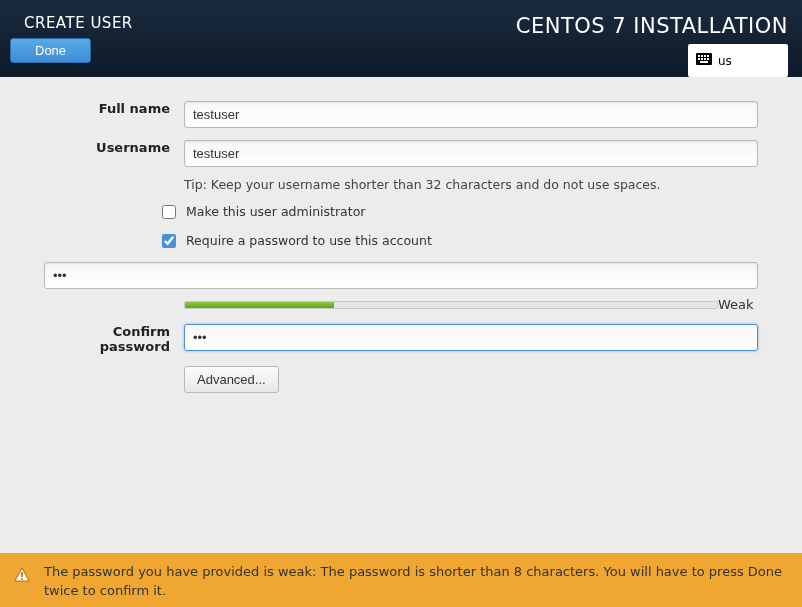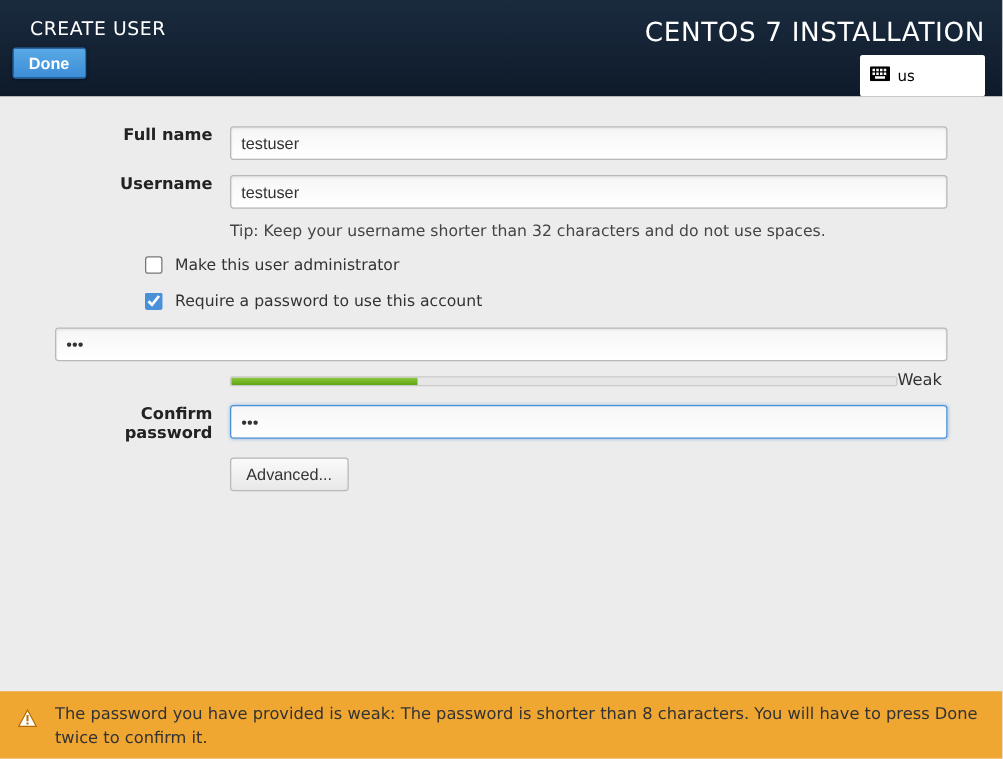--- a/index.html
+++ b/index.html
@@ -55,25 +55,24 @@
     display: inline-block;
   }
   .done-btn {
     position: absolute;
     left: 10px;
     top: 38px;
     background: linear-gradient(to bottom, #5aa9e6, #3b8dd6);
     border: 1px solid #2a6fb0;
     color: #fff;
     font-size: 13px;
-    padding: 4px 12px;
+    padding: 4px 24px;
     border-radius: 3px;
     cursor: pointer;
     box-shadow: 0 1px 2px rgba(0,0,0,0.4);
-    font-weight: bold;
   }
   .form-area {
     padding: 24px 44px 0 44px;
   }
   .form-row {
     display: flex;
     align-items: flex-start;
     margin-bottom: 12px;
   }
   .form-label {
@@ -103,21 +102,21 @@
   }
   .tip-row {
     margin-left: 140px;
     font-size: 12.5px;
     color: #444;
     margin-bottom: 12px;
     margin-top: -2px;
   }
   .tip-label { font-weight: normal; text-align: center; }
   .check-row {
-    margin-left: 72px;
+    margin-left: 118px;
     display: flex;
     align-items: flex-end;
     margin-bottom: 14px;
     font-size: 12.5px;
     color: #333;
   }
   .check-row input[type=checkbox] {
     margin-right: 10px;
     width: 14px;
     height: 14px;

